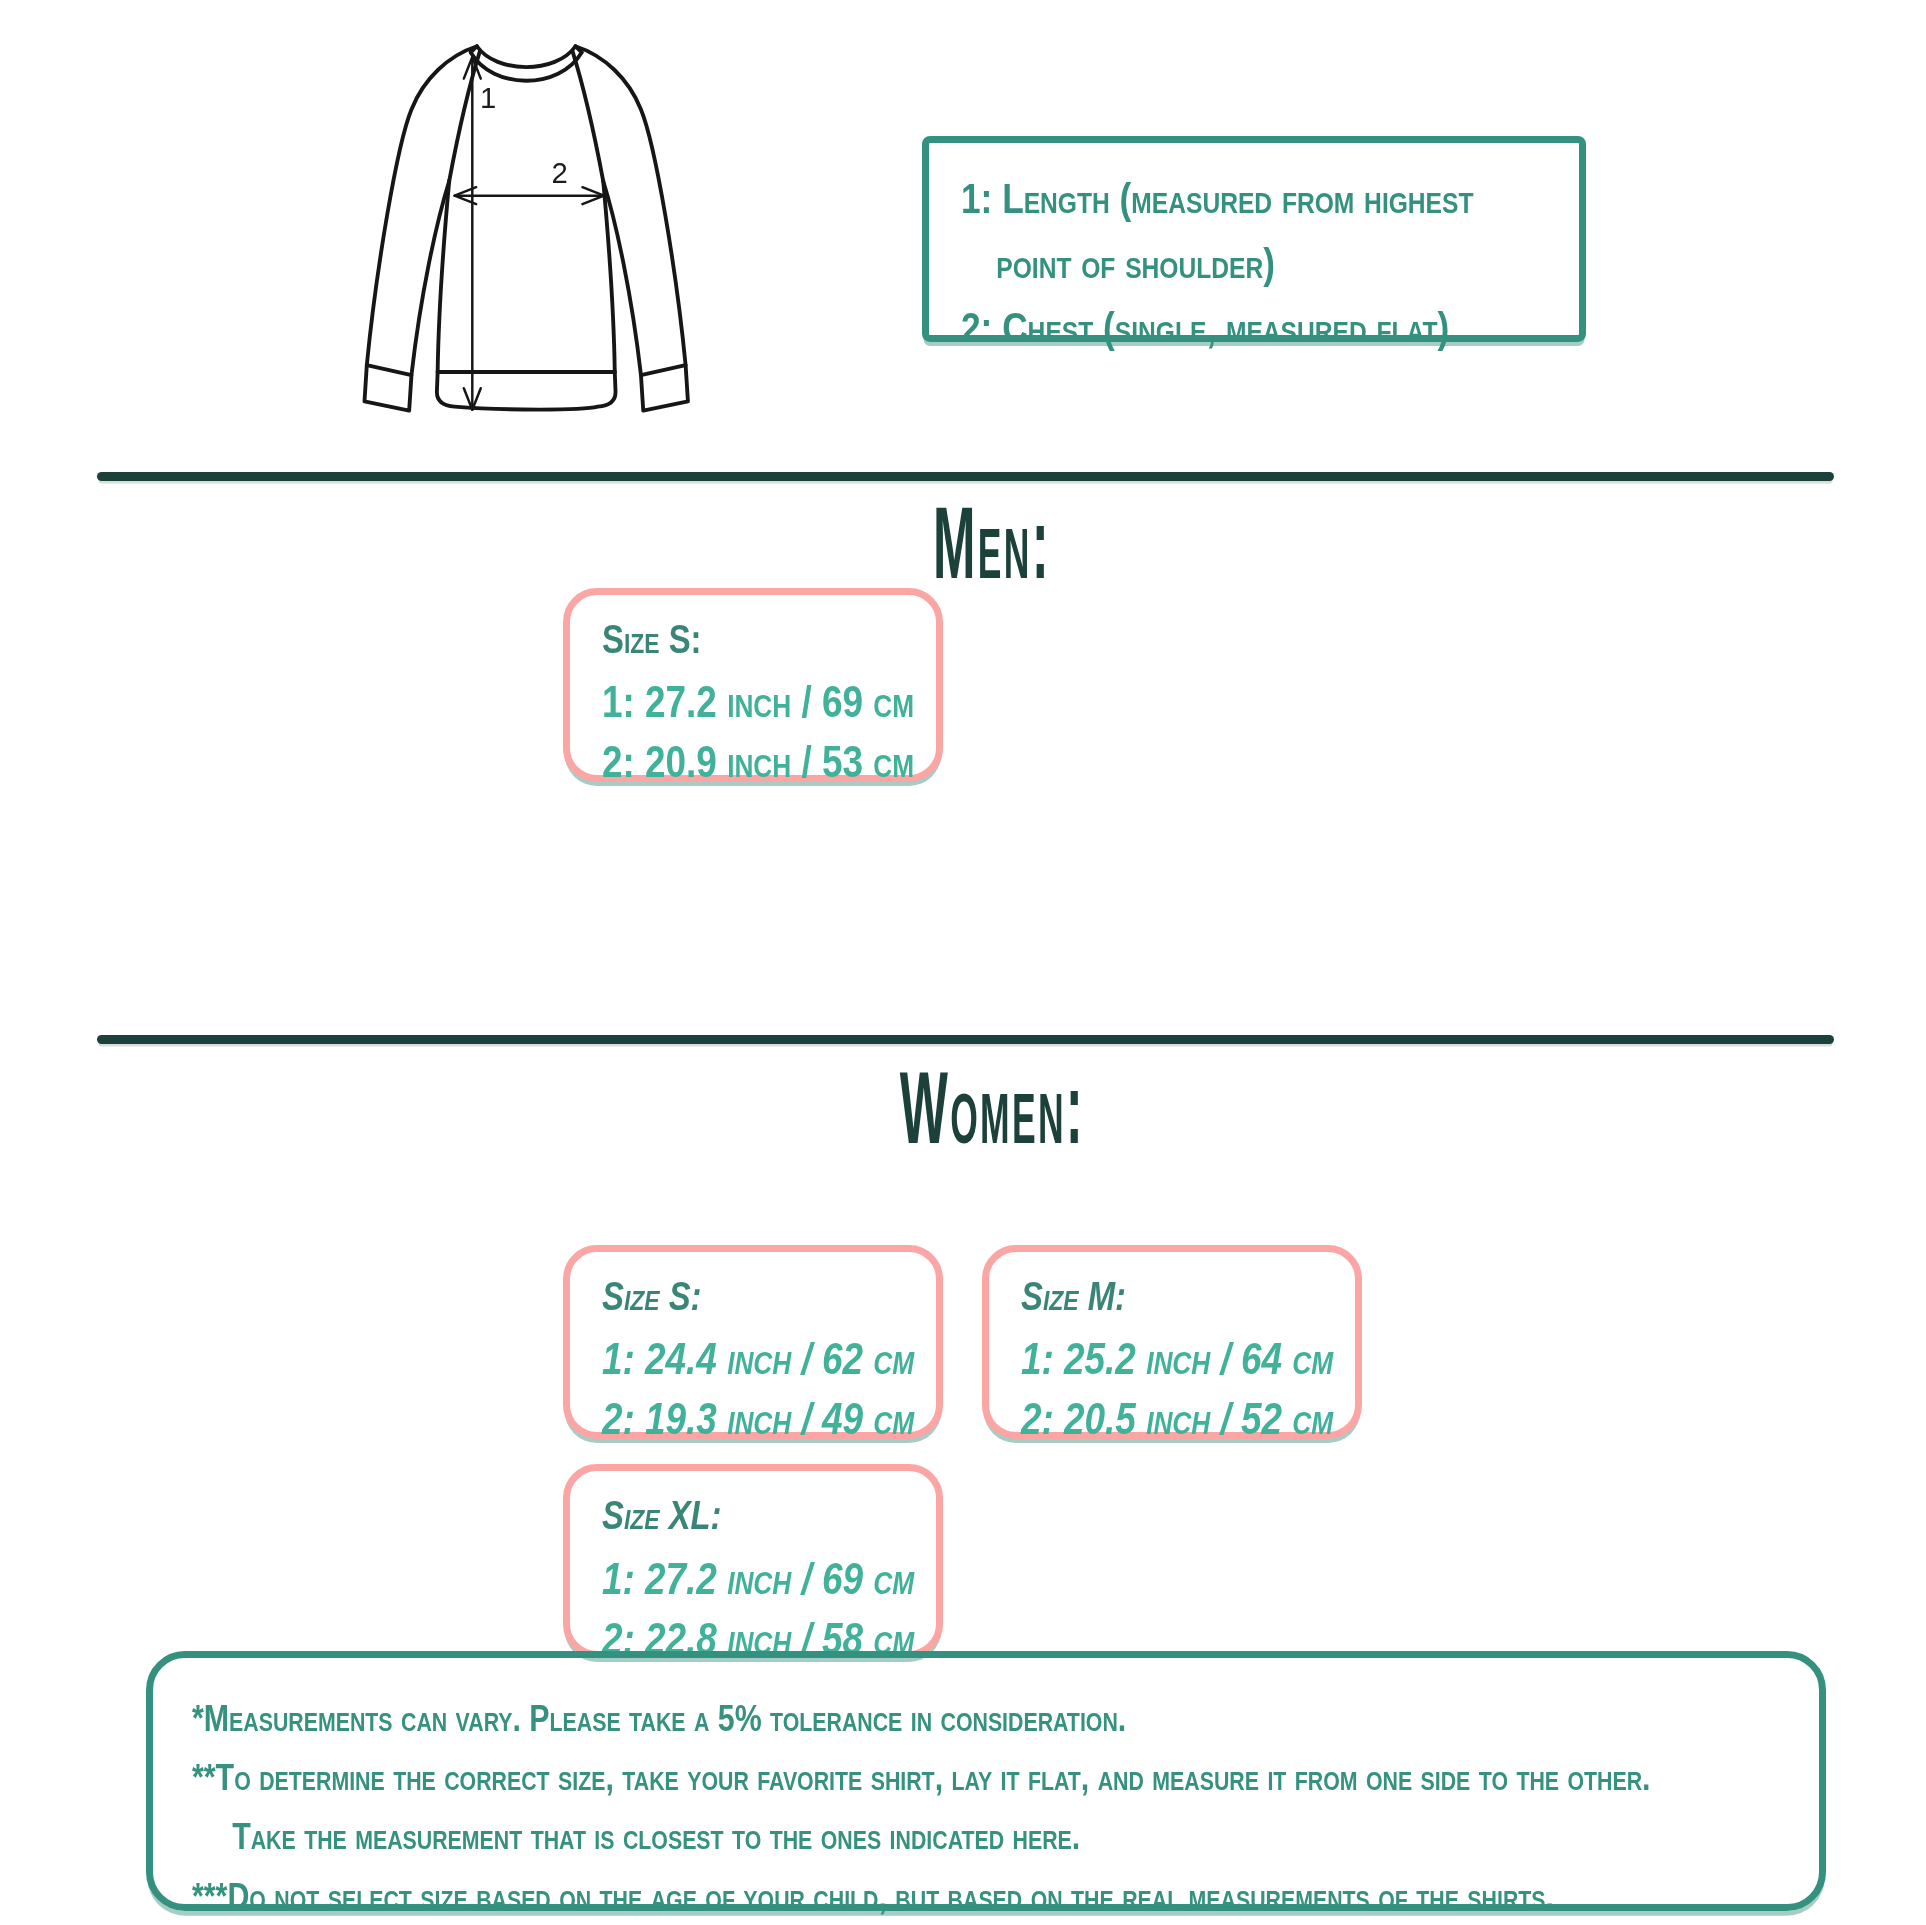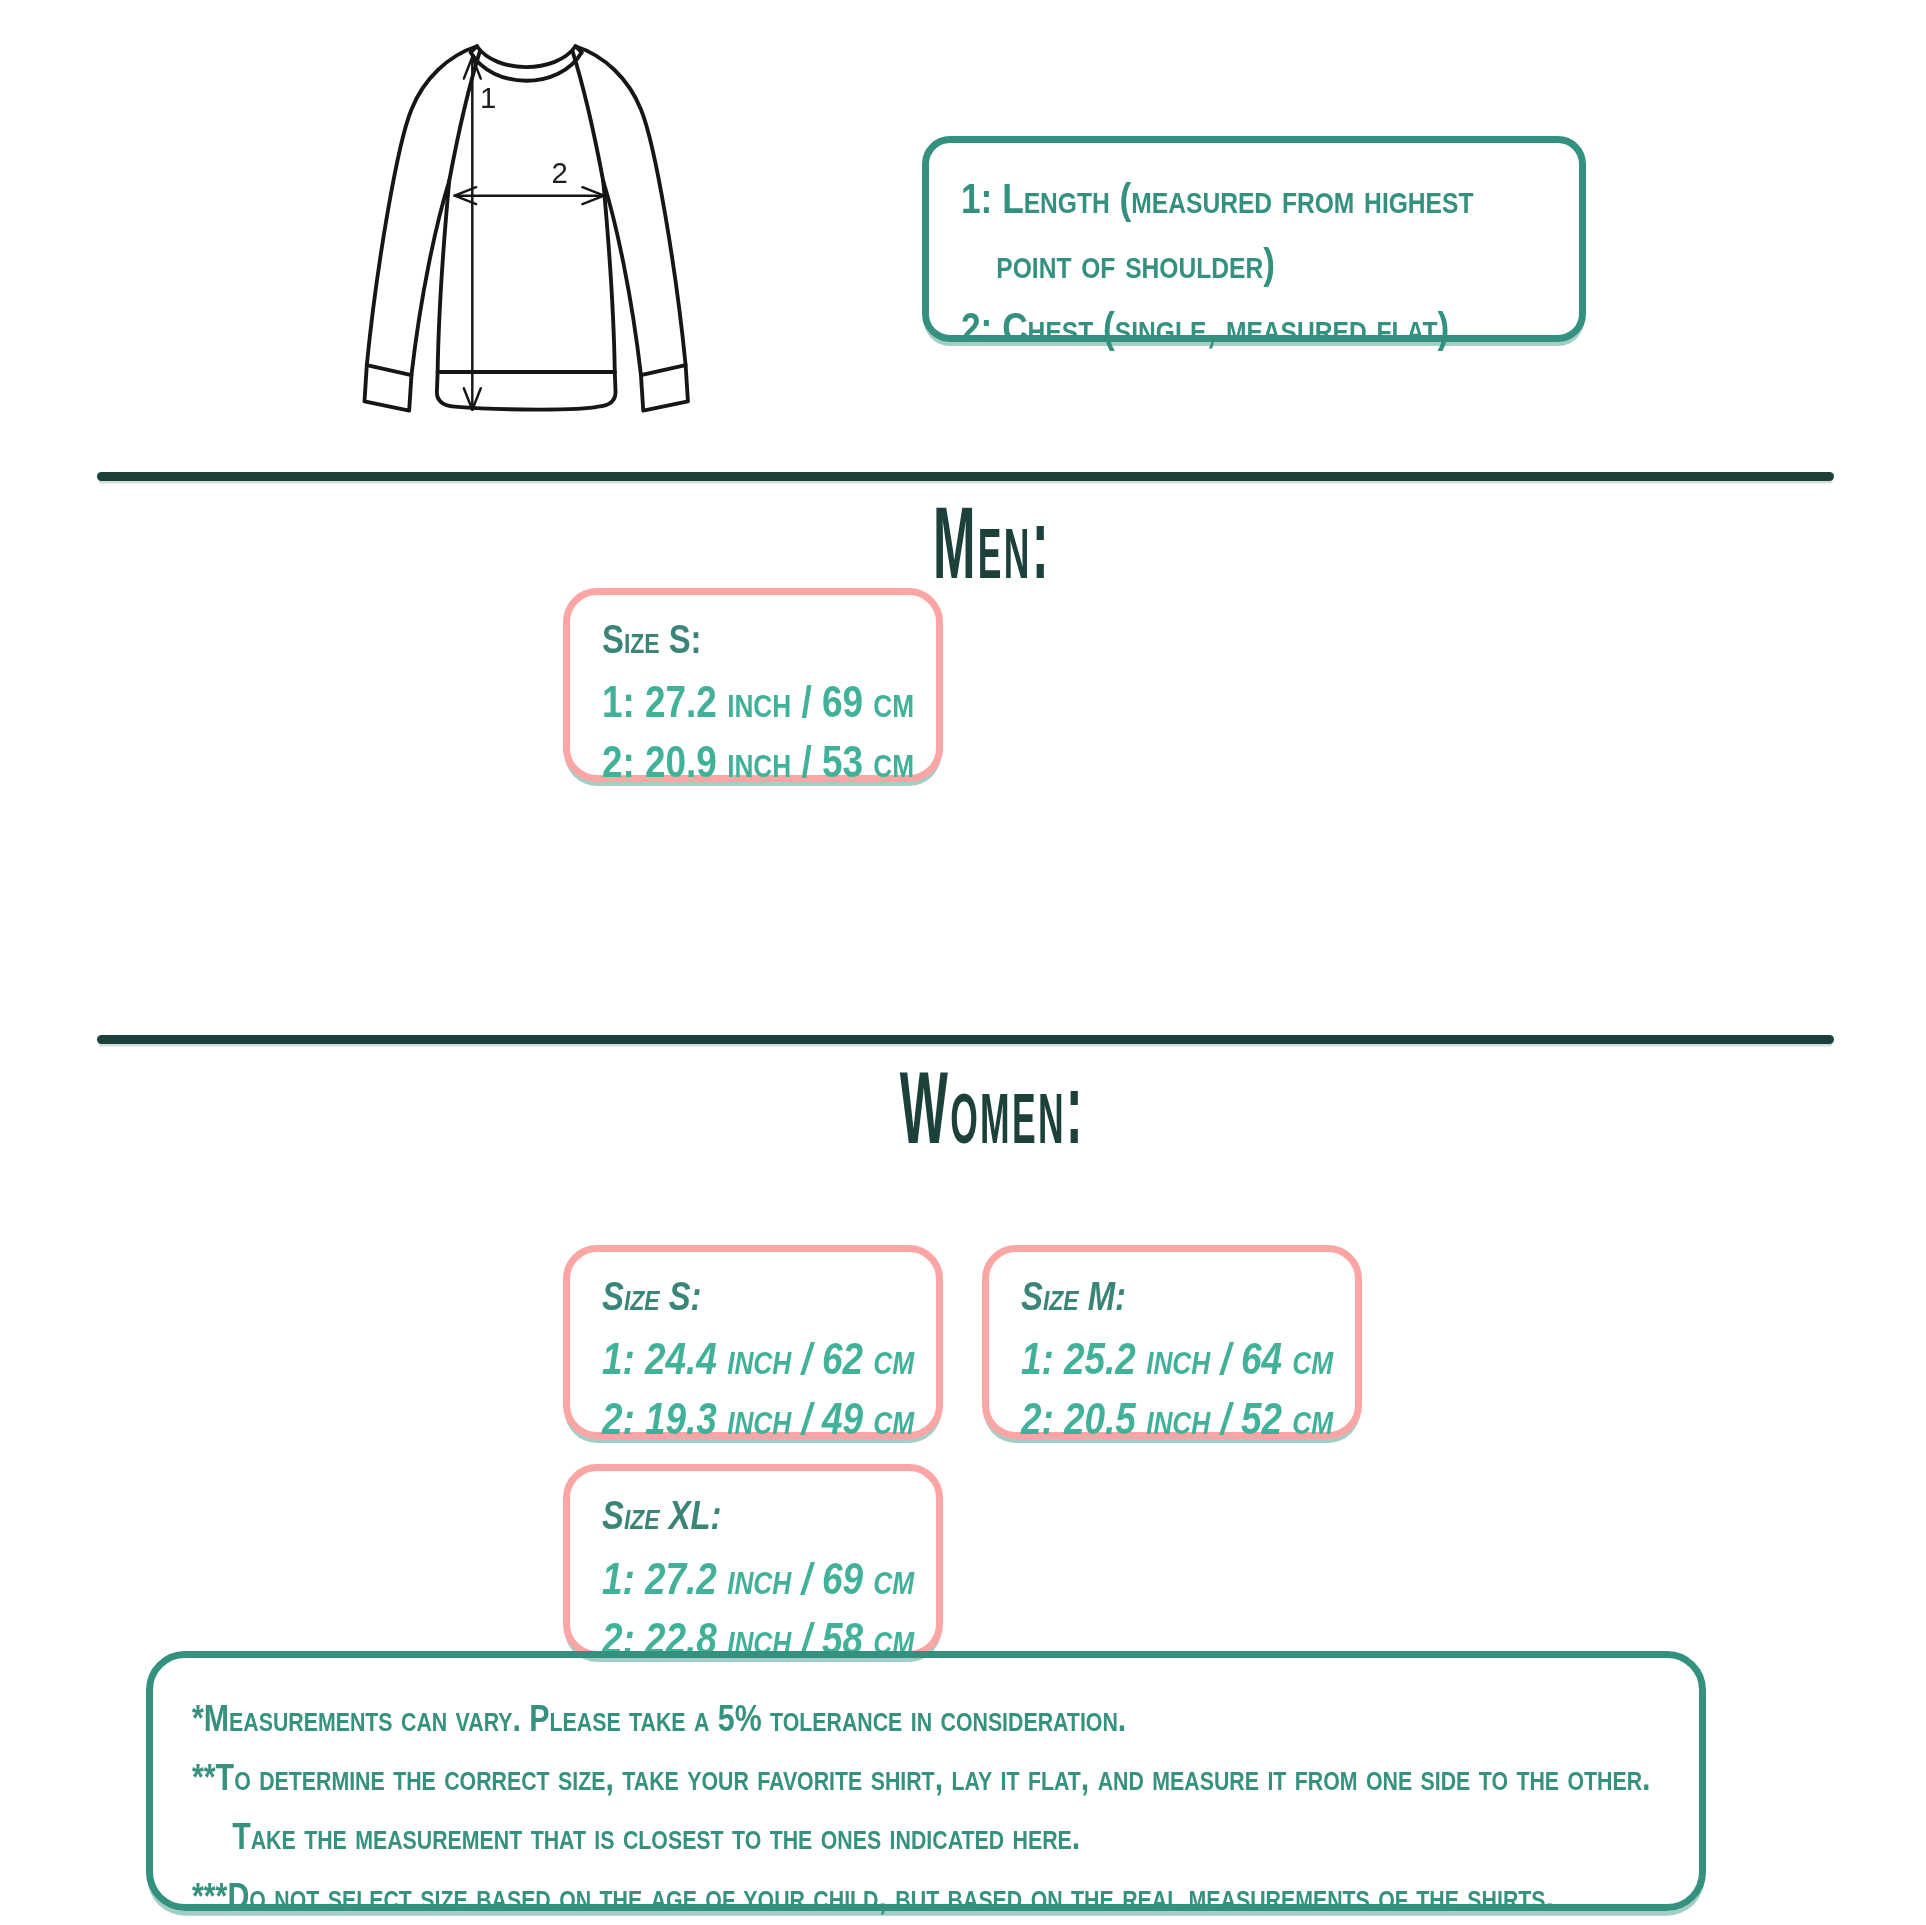--- a/index.html
+++ b/index.html
@@ -16,21 +16,21 @@
   .sqz-block{display:block;transform:scaleX(.82);transform-origin:left top;font-variant:small-caps;}
   .sqz-heading{display:inline-block;transform:scaleX(.5);transform-origin:center top;
        font-variant:small-caps;letter-spacing:4.6px;}
 
   
   .shirt{position:absolute;left:331px;top:17px;width:432px;height:412px;}
 
   
   .legend-box{
     position:absolute;left:922px;top:136px;width:664px;height:206px;box-sizing:border-box;
-    border:7px solid #35917f;border-radius:28px;
+    border:7px solid #35917f;border-radius:8px;
     box-shadow:0 5.4px 0 -1.5px rgba(53,145,127,.45);
     padding:23px 0 0 32px;
   }
   .legend-line{
     width:663px;padding-left:43px;text-indent:-43px;
     color:#35917f;font-size:43px;line-height:1.5;font-weight:bold;
   }
 
   
   .divider{position:absolute;left:97px;width:1737px;height:8.5px;background:#1c413a;
@@ -56,21 +56,21 @@
   .card{
     box-sizing:border-box;border:7px solid #fca5a5;border-radius:34px;
     box-shadow:0 5.4px 0 -1.5px rgba(53,145,127,.45);
     padding:20px 15.4px 0 32px;background:#ffffff;
   }
   .card-label{color:#3a8577;font-size:40px;font-weight:bold;line-height:1.2;margin-bottom:9.2px;}
   .card-line{color:#41b19a;font-size:45px;font-weight:bold;line-height:1.34;}
 
   
   .notes-box{
-    position:absolute;left:146px;top:1651px;width:1560px;height:260px;box-sizing:border-box;
+    position:absolute;left:146px;top:1651px;width:1680px;height:260px;box-sizing:border-box;
     border:7.7px solid #35917f;border-radius:39px;
     box-shadow:0 6.2px 0 -1.5px rgba(53,145,127,.45);
     padding:31px 0 0 39px;
   }
   .note-line{color:#36917f;font-size:37px;font-weight:bold;line-height:1.6;}
   .note-line:nth-child(3){padding-left:49px;}
 
   
   .diag-num{font-family:"Liberation Sans",sans-serif;font-size:38px;fill:#1d1d1d;}
 </style>

